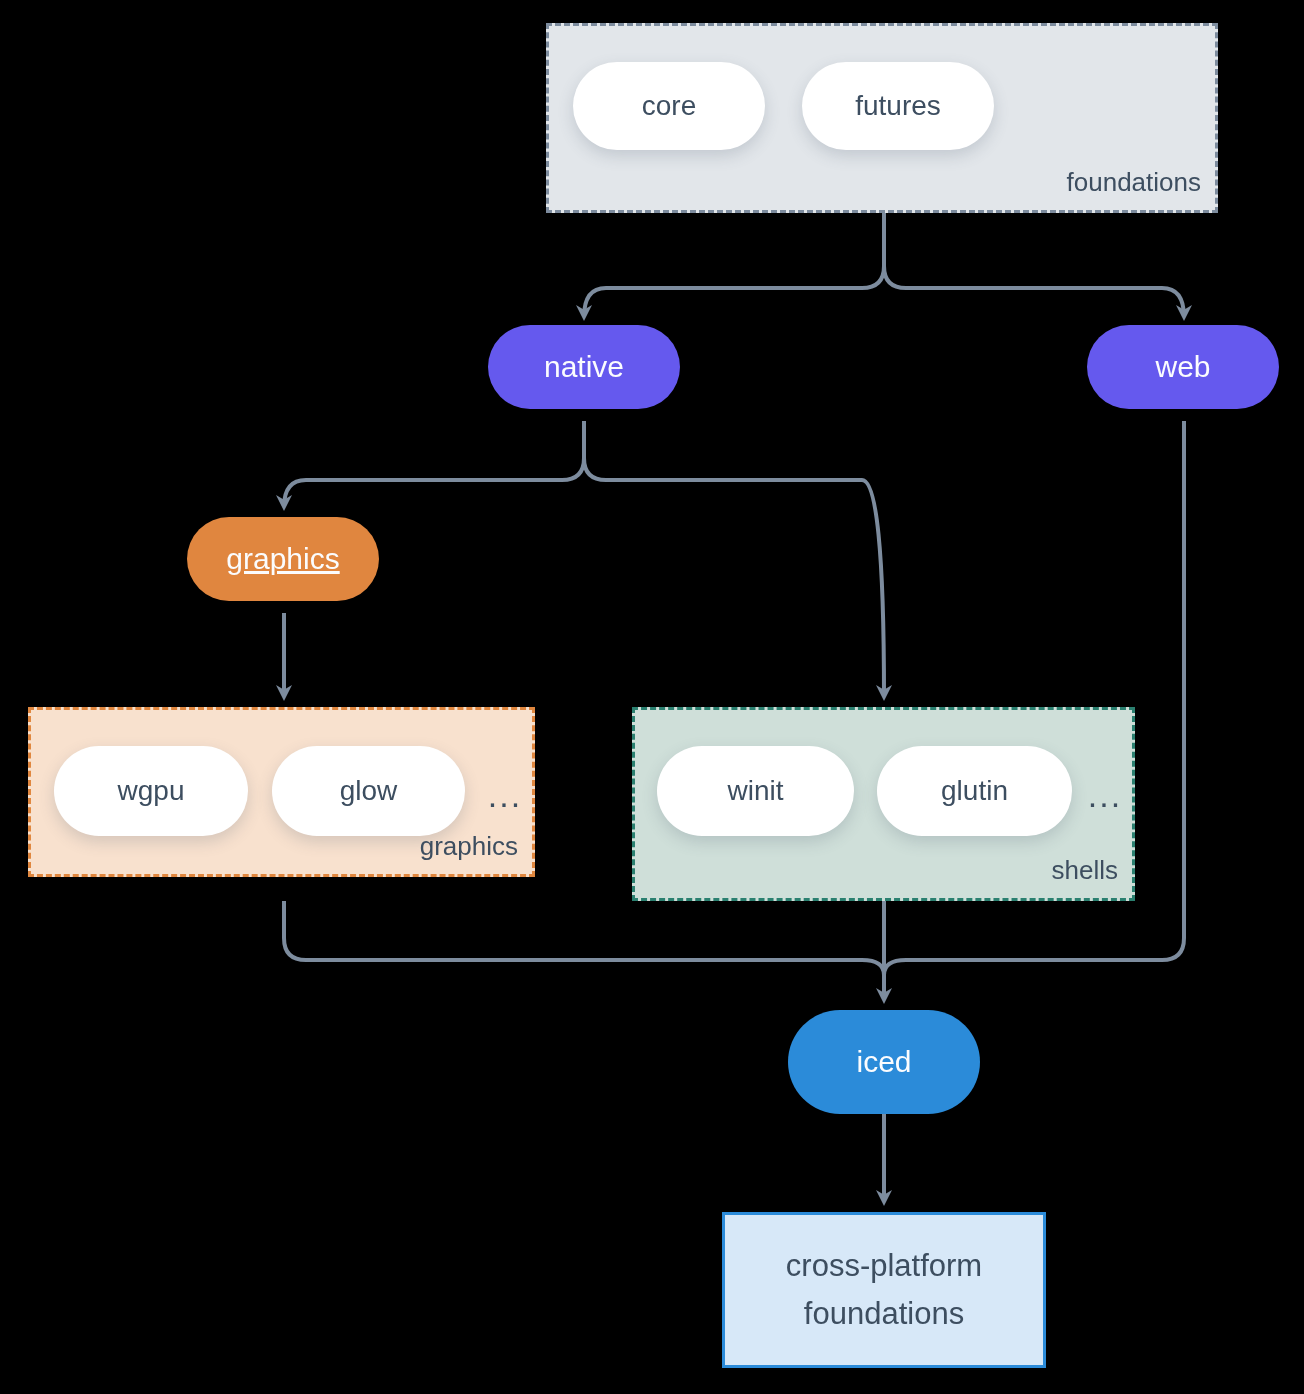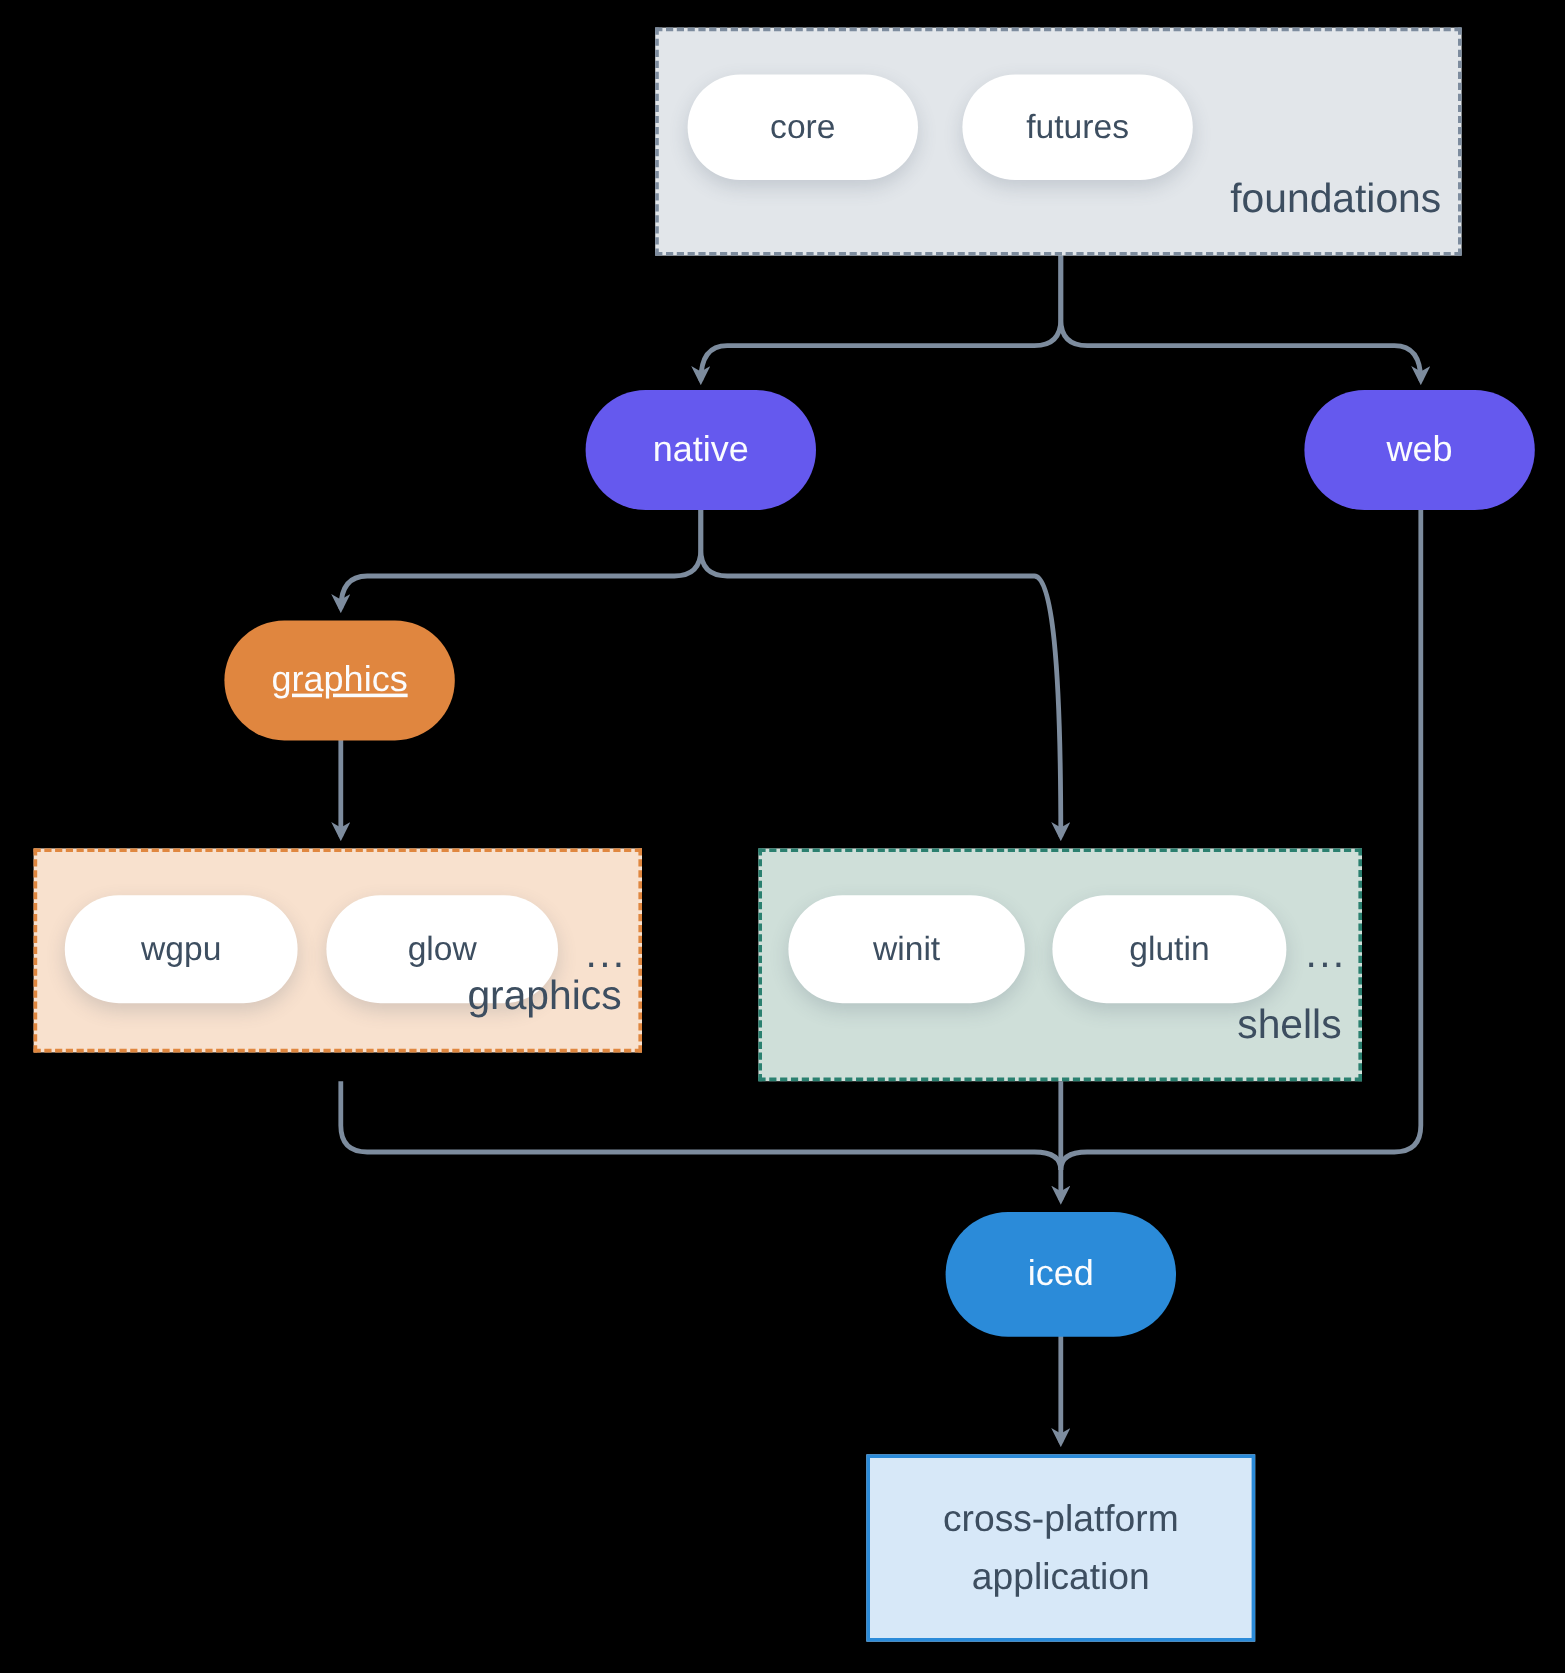--- a/index.html
+++ b/index.html
@@ -41,22 +41,22 @@
     background: var(--renderers-fill);
     border-color: var(--renderers-border);
   }
   .group-box.shells {
     left: 632px; top: 707px; width: 503px; height: 194px;
     background: var(--shells-fill);
     border-color: var(--shells-border);
   }
   .group-label {
     position: absolute;
-    right: 14px; bottom: 24px;
-    font-size: 34px;
+    right: 14px; bottom: 12px;
+    font-size: 26px;
     color: var(--text-dark);
   }
   .pill {
     position: absolute;
     display: flex;
     align-items: center;
     justify-content: center;
     background: var(--pill-fill);
     color: var(--text-dark);
     font-size: 28px;
@@ -66,21 +66,21 @@
   .group-box .pill { top: 36px; height: 90px; }
   .group-box.foundations .pill { top: 36px; height: 88px; }
   .node-pill {
     position: absolute;
     display: flex;
     align-items: center;
     justify-content: center;
     color: #fbfcfe;
     font-size: 30px;
     border-radius: 999px;
-    width: 192px; height: 100px;
+    width: 192px; height: 84px;
   }
   .node-native  { left: 488px;  top: 325px; background: var(--purple); }
   .node-web     { left: 1087px; top: 325px; background: var(--purple); }
   .node-graphics{ left: 187px;  top: 517px; background: var(--orange); text-decoration: underline; }
   .node-iced    { left: 788px;  top: 1010px; height: 104px; background: var(--blue); }
   .ellipsis {
     position: absolute;
     top: 50px; height: 70px;
     display: flex; align-items: center; justify-content: center;
     font-size: 34px;
@@ -143,15 +143,15 @@
 
   <div class="group-box shells">
     <div class="pill" style="left:22px; width:197px;">winit</div>
     <div class="pill" style="left:242px; width:195px;">glutin</div>
     <div class="ellipsis" style="left:440px; width:60px;">...</div>
     <div class="group-label">shells</div>
   </div>
 
   <div class="node-pill node-iced">iced</div>
 
-  <div class="app-box">cross-platform application</div>
+  <div class="app-box">cross-platform foundations</div>
 
 </div>
 
 </body></html>

